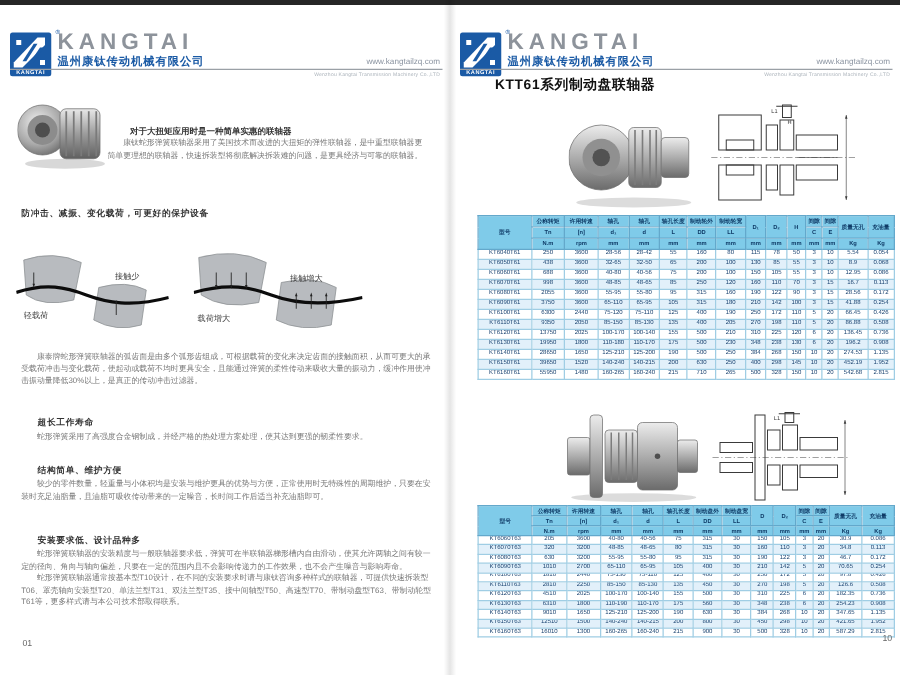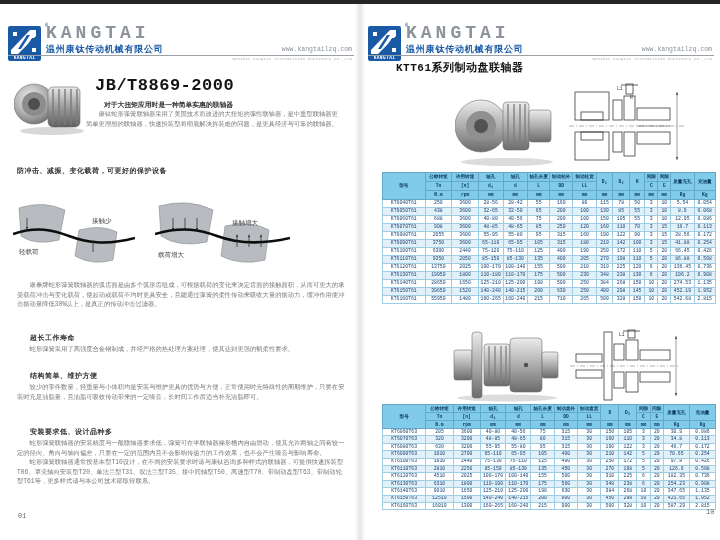--- a/index.html
+++ b/index.html
@@ -1,21 +1,21 @@
 <!DOCTYPE html>
 <html><head>
 <meta charset="utf-8">
 <style>
   html,body{margin:0;padding:0;}
   body{width:720px;height:540px;background:#e9e9e9;font-family:"Liberation Sans","DejaVu Sans",sans-serif;}
   .canvas{position:relative;width:720px;height:540px;background:#ffffff;overflow:hidden;}
   .top-strip{position:absolute;left:0;top:0;width:720px;height:4px;background:#262626;}
   .seam{position:absolute;left:355px;top:0;width:10px;height:540px;
         background:linear-gradient(to right,rgba(0,0,0,0),rgba(0,0,0,0.10),rgba(0,0,0,0));}
-  .page{position:absolute;top:0;width:360px;height:540px;font-family:Liberation Mono, monospace;}
+  .page{position:absolute;top:0;width:360px;height:540px;}
   .page.left{left:0;}
   .page.right{left:360px;}
 
   
   .logo{position:absolute;left:8px;top:26px;width:33px;height:35px;background:#1a5aa5;border-radius:2px;}
   .logo svg{position:absolute;left:0;top:0;}
   .logo-text{position:absolute;left:0;bottom:1px;width:100%;text-align:center;color:#fff;
              font-size:4.5px;font-weight:bold;letter-spacing:0.4px;}
   .logo-reg{position:absolute;right:-7px;top:-3px;color:#1a5aa5;font-size:5px;}
   .brand{position:absolute;left:46px;top:23px;font-size:18px;font-weight:bold;letter-spacing:4px;color:#8d939b;}
@@ -94,21 +94,20 @@
       <rect x="34" y="9" width="32" height="40" rx="5" fill="url(#pg2)" stroke="#6f6f6f" stroke-width="0.6"></rect>
       <g stroke="#7a7a7a" stroke-width="1.4">
         <line x1="39" y1="11" x2="39" y2="47"></line>
           <line x1="45" y1="11" x2="45" y2="47"></line>
         <line x1="51" y1="11" x2="51" y2="47"></line>
           <line x1="57" y1="11" x2="57" y2="47"></line>
           <line x1="63" y1="11" x2="63" y2="47"></line>
       </g>
     </svg>
 
-    <div class="jb-title">JB/T8869-2000</div>
     <div class="jb-sub">对于大扭矩应用时是一种简单实惠的联轴器</div>
     <p class="intro">康钛蛇形弹簧联轴器采用了美国技术而改进的大扭矩的弹性联轴器，是中重型联轴器更简单更理想的联轴器，快速拆装型将彻底解决拆装难的问题，是更具经济与可靠的联轴器。</p>
 
     <div class="sec-h" style="left:17px;top:166px;">防冲击、减振、变化载荷，可更好的保护设备</div>
 
     <svg class="diag" style="left:13px;top:200px;" width="122" height="70" viewBox="0 0 122 70">
       <path d="M6 8 Q30 0 52 10 L46 40 Q22 46 8 36 Z" fill="#b8bbbf" stroke="#8a8d90" stroke-width="0.6"></path>
       <path d="M66 30 Q88 24 104 32 L100 60 Q80 66 62 56 Z" fill="#b8bbbf" stroke="#8a8d90" stroke-width="0.6"></path>
       <path d="M0 34 C24 26 40 30 56 36 S92 46 122 38" fill="none" stroke="#0c0c0c" stroke-width="2.6"></path>
       <g stroke="#222" stroke-width="0.7">

